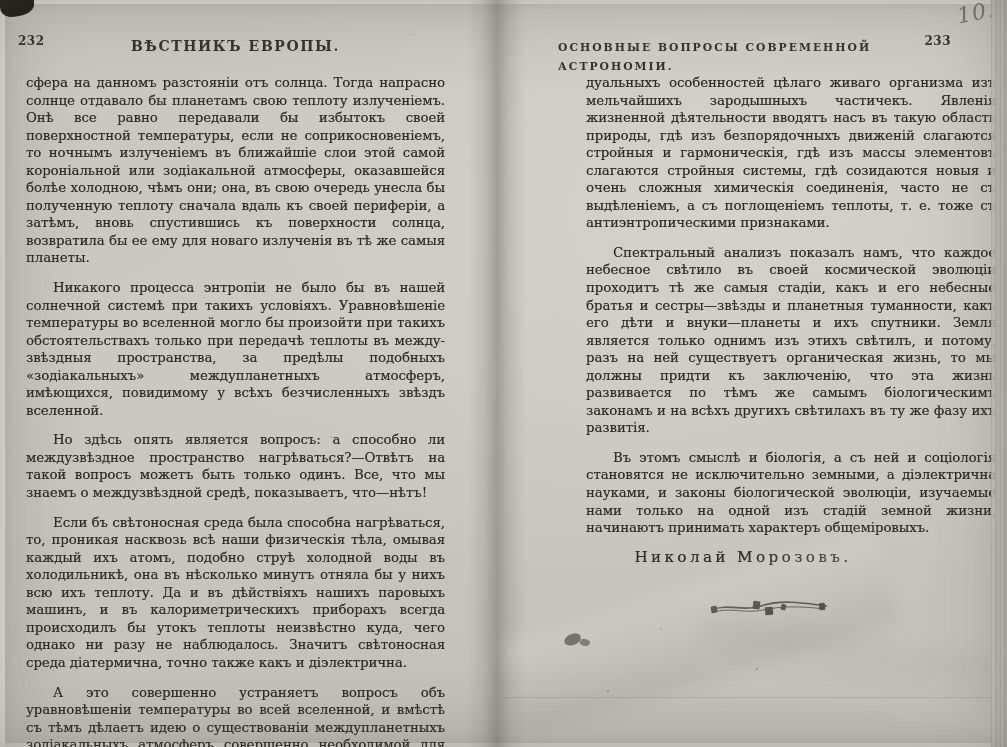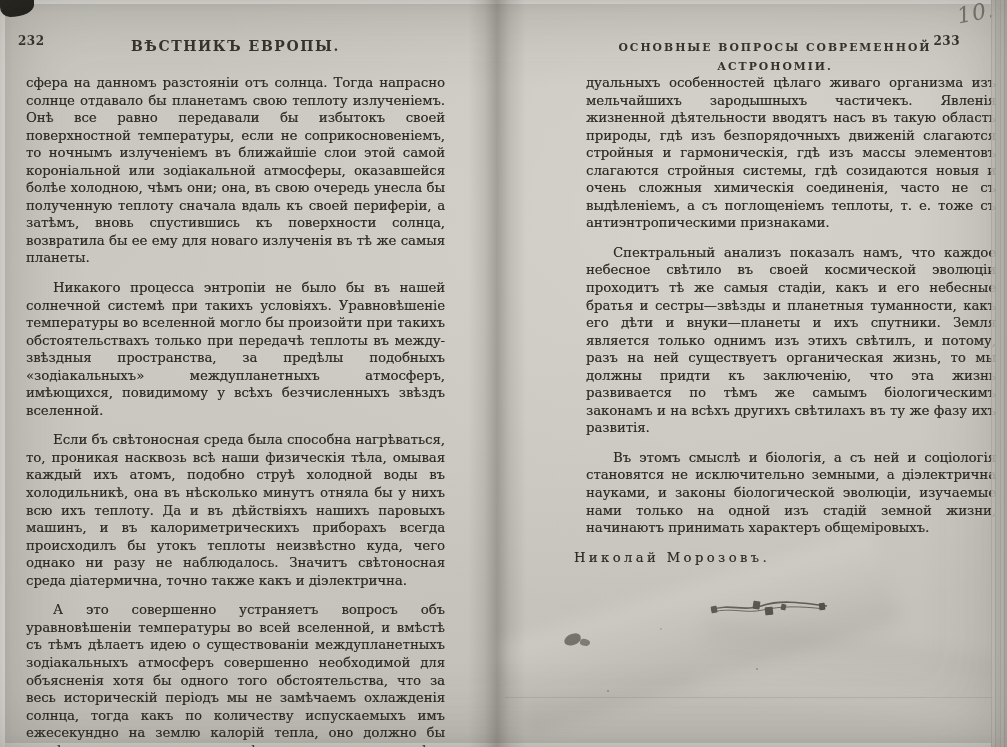--- a/index.html
+++ b/index.html
@@ -38,38 +38,38 @@
   
   .page-edges{
     position:absolute;right:0;top:0;width:16px;height:100%;opacity:.85;
     background:repeating-linear-gradient(90deg,
       #b4b2ab 0 1px,#c7c5be 1px 4px,#aeaca5 4px 5px,#c0beb7 5px 9px);
   }
   
   .pg-header{position:absolute;top:36px;color:#35332d;font-weight:bold;}
   .pg-header .running{letter-spacing:1.6px;font-size:14px;}
   .hdr-left{left:14px;width:443px;text-align:center;}
-  .hdr-right{left:558px;width:434px;text-align:center;}
+  .hdr-right{left:558px;width:434px;text-align:left;}
   .hdr-right .running{font-size:10.8px;letter-spacing:2px;}
   .pagenum{position:absolute;top:-2px;font-size:12px;letter-spacing:.5px;font-weight:bold;color:#34322c;}
   .hdr-left .pagenum{left:4px;}
-  .hdr-right .pagenum{right:32px;}
+  .hdr-right .pagenum{right:41px;}
   
   .body-text{
     position:absolute;top:62px;color:#2e2c27;
     font-size:13.2px;line-height:17.55px;text-align:justify;
     text-shadow:.3px 0 0 rgba(46,44,39,.55);
   }
   .left-body{left:14px;width:443px;height:685px;overflow:hidden;}
   .right-body{left:574px;width:434px;}
   .para{margin:12px;}
   .ind{text-indent:27px;}
   .signature{
-    display:block;margin-top:9px;padding-right:96px;text-align:left;
-    font-size:13px;letter-spacing:3.5px;color:#2e2c27;
+    display:block;margin-top:9px;padding-right:96px;text-align:center;
+    font-size:15px;letter-spacing:3.5px;color:#2e2c27;
     text-shadow:.3px 0 0 rgba(46,44,39,.55);
   }
   .ornament{display:block;margin:27px auto 0;position:relative;left:-22px;width:128px;height:26px;opacity:.85;}
   
   .handwritten{
     position:absolute;left:957px;top:0px;
     font-style:italic;font-size:22px;color:#7b786f;
     transform:rotate(-11deg);letter-spacing:1px;
   }
   
@@ -100,20 +100,21 @@
   <div class="corner-tl"></div>
 
   <div>
     <div class="pg-header hdr-left">
       <span class="pagenum">232</span>
       <span class="running">ВѢСТНИКЪ ЕВРОПЫ.</span>
     </div>
     <div class="body-text left-body">
         <p class="para noind">сфера на данномъ разстояніи отъ солнца. Тогда напрасно солнце отдавало бы планетамъ свою теплоту излученіемъ. Онѣ все равно передавали бы избытокъ своей поверхностной температуры, если не соприкосновеніемъ, то ночнымъ излученіемъ въ ближайшіе слои этой самой короніальной или зодіакальной атмосферы, оказавшейся болѣе холодною, чѣмъ они; она, въ свою очередь унесла бы полученную теплоту сначала вдаль къ своей периферіи, а затѣмъ, вновь спустившись къ поверхности солнца, возвратила бы ее ему для новаго излученія въ тѣ же самыя планеты.</p>
         <p class="para ind">Никакого процесса энтропіи не было бы въ нашей солнечной системѣ при такихъ условіяхъ. Уравновѣшеніе температуры во вселенной могло бы произойти при такихъ обстоятельствахъ только при передачѣ теплоты въ между-звѣздныя пространства, за предѣлы подобныхъ «зодіакальныхъ» междупланетныхъ атмосферъ, имѣющихся, повидимому у всѣхъ безчисленныхъ звѣздъ вселенной.</p>
+        <p class="para ind">Но здѣсь опять является вопросъ: а способно ли междузвѣздное пространство нагрѣваться?—Отвѣтъ на такой вопросъ можетъ быть только одинъ. Все, что мы знаемъ о междузвѣздной средѣ, показываетъ, что—нѣтъ!</p>
         <p class="para ind">Если бъ свѣтоносная среда была способна нагрѣваться, то, проникая насквозь всѣ наши физическія тѣла, омывая каждый ихъ атомъ, подобно струѣ холодной воды въ холодильникѣ, она въ нѣсколько минутъ отняла бы у нихъ всю ихъ теплоту. Да и въ дѣйствіяхъ нашихъ паровыхъ машинъ, и въ калориметрическихъ приборахъ всегда происходилъ бы утокъ теплоты неизвѣстно куда, чего однако ни разу не наблюдалось. Значитъ свѣтоносная среда діатермична, точно также какъ и діэлектрична.</p>
         <p class="para ind">А это совершенно устраняетъ вопросъ объ уравновѣшеніи температуры во всей вселенной, и вмѣстѣ съ тѣмъ дѣлаетъ идею о существованіи междупланетныхъ зодіакальныхъ атмосферъ совершенно необходимой для объясненія хотя бы одного того обстоятельства, что за весь историческій періодъ мы не замѣчаемъ охлажденія солнца, тогда какъ по количеству испускаемыхъ имъ ежесекундно на землю калорій тепла, оно должно бы совсѣмъ потухнуть въ нѣсколько тысячъ лѣтъ существованія нашей цивилизаціи, если бъ его тепло безвозвратно разсѣивалось по междузвѣзднымъ пространствамъ.</p>
       </div>
   </div>
 
   <div class="gutter"></div>
 
   <div>
     <div class="pg-header hdr-right">
       <span class="running">ОСНОВНЫЕ ВОПРОСЫ СОВРЕМЕННОЙ АСТРОНОМІИ.</span>

